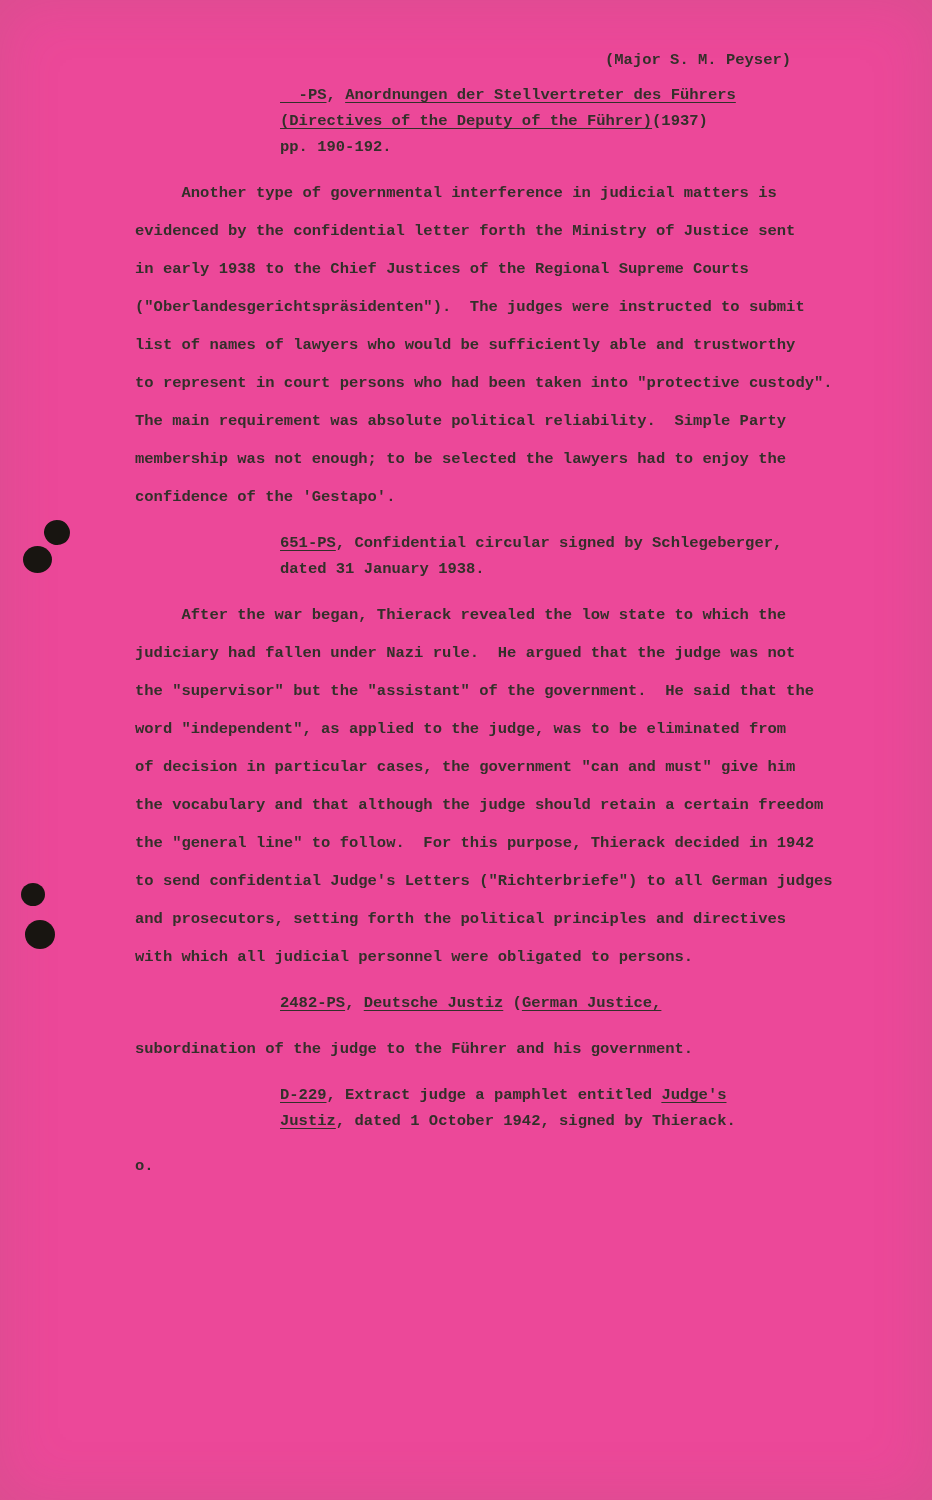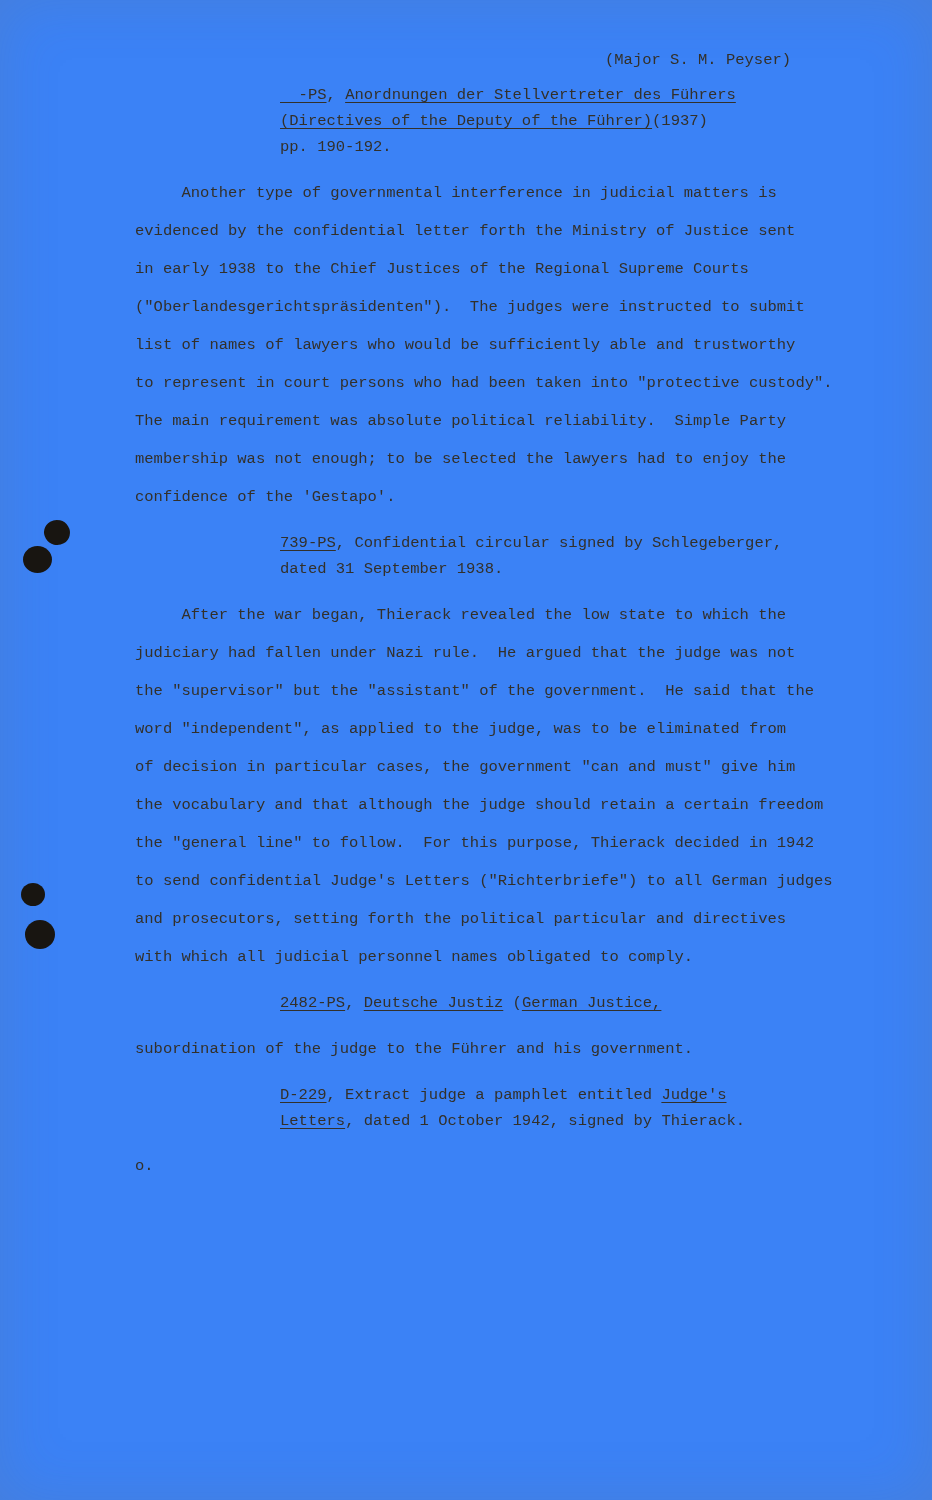--- a/index.html
+++ b/index.html
@@ -23,21 +23,21 @@
   .footer-mark{margin-top:22px;line-height:20px;}
   .punch{position:absolute;background:#181511;border-radius:50%;}
   .punch.p1{left:44px;top:520px;width:26px;height:25px;transform:rotate(14deg);}
   .punch.p2{left:23px;top:546px;width:29px;height:27px;}
   .punch.p3{left:21px;top:883px;width:24px;height:23px;}
   .punch.p4{left:25px;top:920px;width:30px;height:29px;}
 </style>
 </head>
 <body>
 
-<div class="page" style="background: #3b82f6; color: rgb(51, 48, 42);">
+<div class="page" style="background: #ec4899; color: rgb(51, 48, 42); font-weight: bold;">
 
   <div class="header-right">
     <span class="line">(Major S. M. Peyser)</span>
   </div>
 
   <div>
       <div class="block citation">
         <div class="line"><span class="u">  -PS</span><span>, </span><span class="u">Anordnungen der Stellvertreter des Führers</span></div>
         <div class="line"><span class="u">(Directives of the Deputy of the Führer)</span><span>(1937)</span></div>
         <div class="line"><span>pp. 190-192.</span></div>
@@ -47,44 +47,44 @@
         <div class="line"><span>evidenced by the confidential letter forth the Ministry of Justice sent</span></div>
         <div class="line"><span>in early 1938 to the Chief Justices of the Regional Supreme Courts</span></div>
         <div class="line"><span>("Oberlandesgerichtspräsidenten").  The judges were instructed to submit</span></div>
         <div class="line"><span>list of names of lawyers who would be sufficiently able and trustworthy</span></div>
         <div class="line"><span>to represent in court persons who had been taken into "protective custody".</span></div>
         <div class="line"><span>The main requirement was absolute political reliability.  Simple Party</span></div>
         <div class="line"><span>membership was not enough; to be selected the lawyers had to enjoy the</span></div>
         <div class="line"><span>confidence of the 'Gestapo'.</span></div>
       </div>
       <div class="block citation">
-        <div class="line"><span class="u">739-PS</span><span>, Confidential circular signed by Schlegeberger,</span></div>
-        <div class="line"><span>dated 31 September 1938.</span></div>
+        <div class="line"><span class="u">651-PS</span><span>, Confidential circular signed by Schlegeberger,</span></div>
+        <div class="line"><span>dated 31 January 1938.</span></div>
       </div>
       <div class="block paragraph">
         <div class="line"><span>     After the war began, Thierack revealed the low state to which the</span></div>
         <div class="line"><span>judiciary had fallen under Nazi rule.  He argued that the judge was not</span></div>
         <div class="line"><span>the "supervisor" but the "assistant" of the government.  He said that the</span></div>
         <div class="line"><span>word "independent", as applied to the judge, was to be eliminated from</span></div>
         <div class="line"><span>of decision in particular cases, the government "can and must" give him</span></div>
         <div class="line"><span>the vocabulary and that although the judge should retain a certain freedom</span></div>
         <div class="line"><span>the "general line" to follow.  For this purpose, Thierack decided in 1942</span></div>
         <div class="line"><span>to send confidential Judge's Letters ("Richterbriefe") to all German judges</span></div>
-        <div class="line"><span>and prosecutors, setting forth the political particular and directives</span></div>
-        <div class="line"><span>with which all judicial personnel names obligated to comply.</span></div>
+        <div class="line"><span>and prosecutors, setting forth the political principles and directives</span></div>
+        <div class="line"><span>with which all judicial personnel were obligated to persons.</span></div>
       </div>
       <div class="block citation">
         <div class="line"><span class="u">2482-PS</span><span>, </span><span class="u">Deutsche Justiz</span><span> (</span><span class="u">German Justice,</span></div>
       </div>
       <div class="block paragraph">
         <div class="line"><span>subordination of the judge to the Führer and his government.</span></div>
       </div>
       <div class="block citation">
         <div class="line"><span class="u">D-229</span><span>, Extract judge a pamphlet entitled </span><span class="u">Judge's</span></div>
-        <div class="line"><span class="u">Letters</span><span>, dated 1 October 1942, signed by Thierack.</span></div>
+        <div class="line"><span class="u">Justiz</span><span>, dated 1 October 1942, signed by Thierack.</span></div>
       </div>
     </div>
 
   <div class="footer-mark">
     <span class="line">o.</span>
   </div>
 
   <div class="punch p1"></div>
   <div class="punch p2"></div>
   <div class="punch p3"></div>

